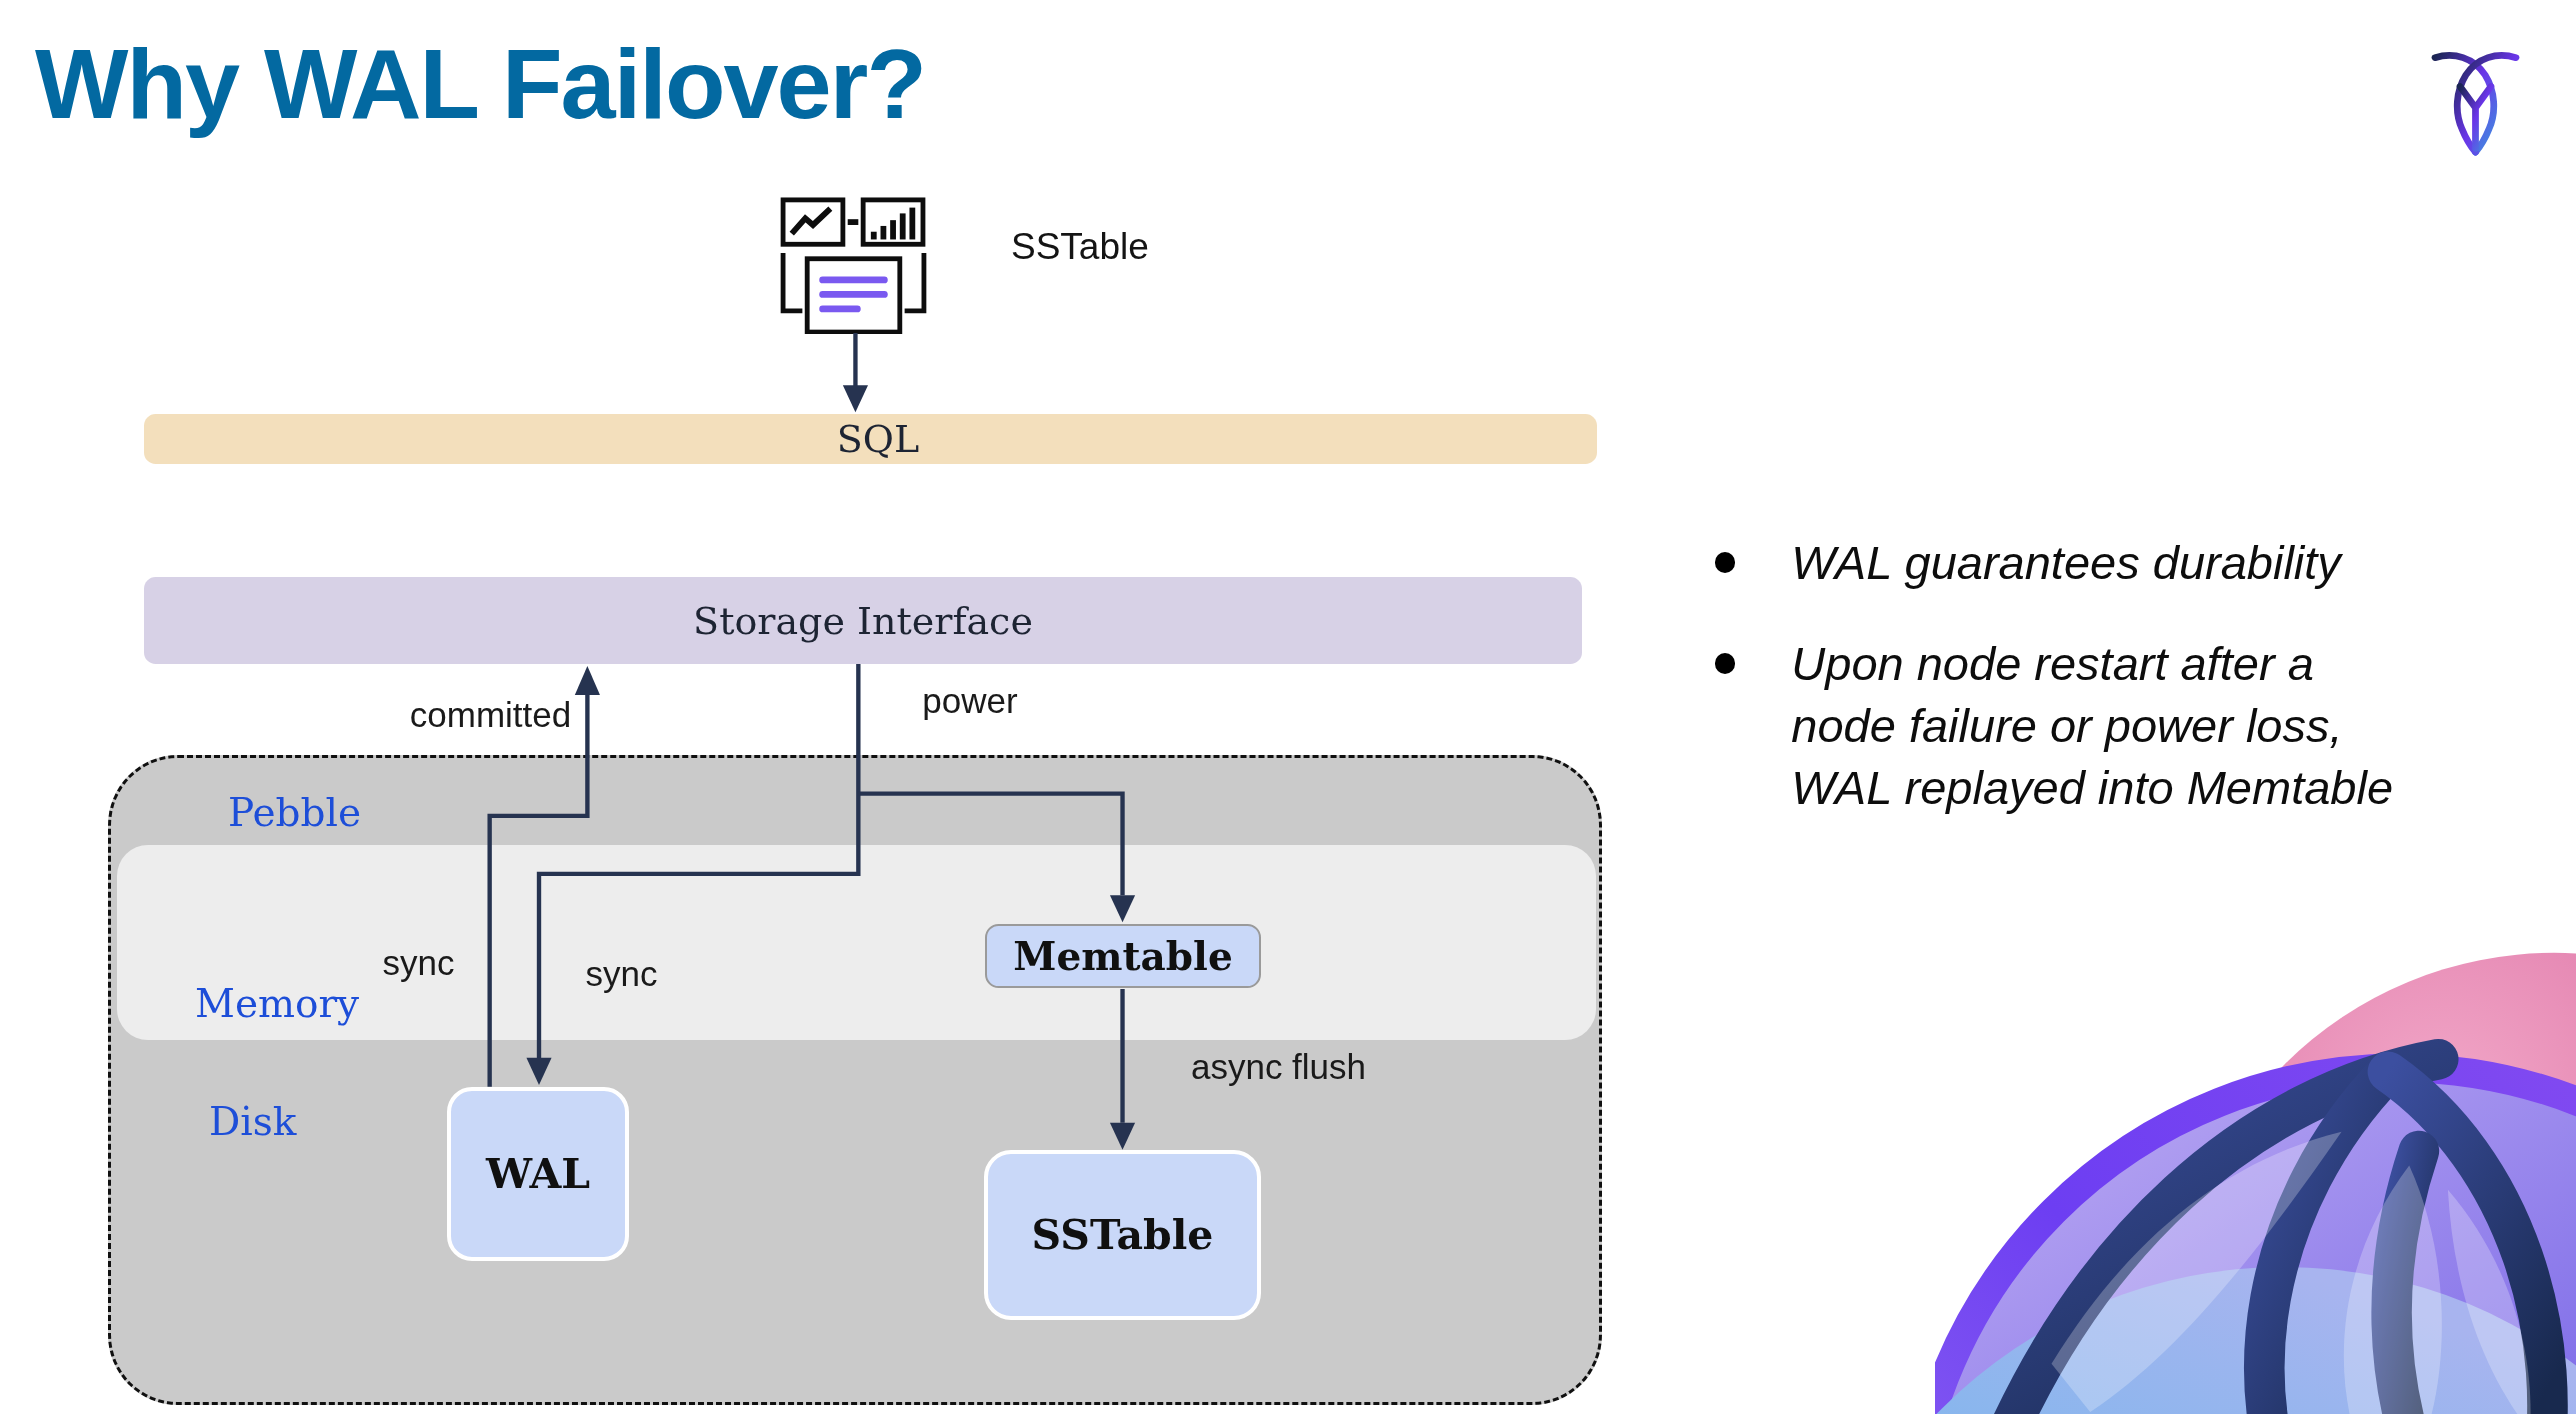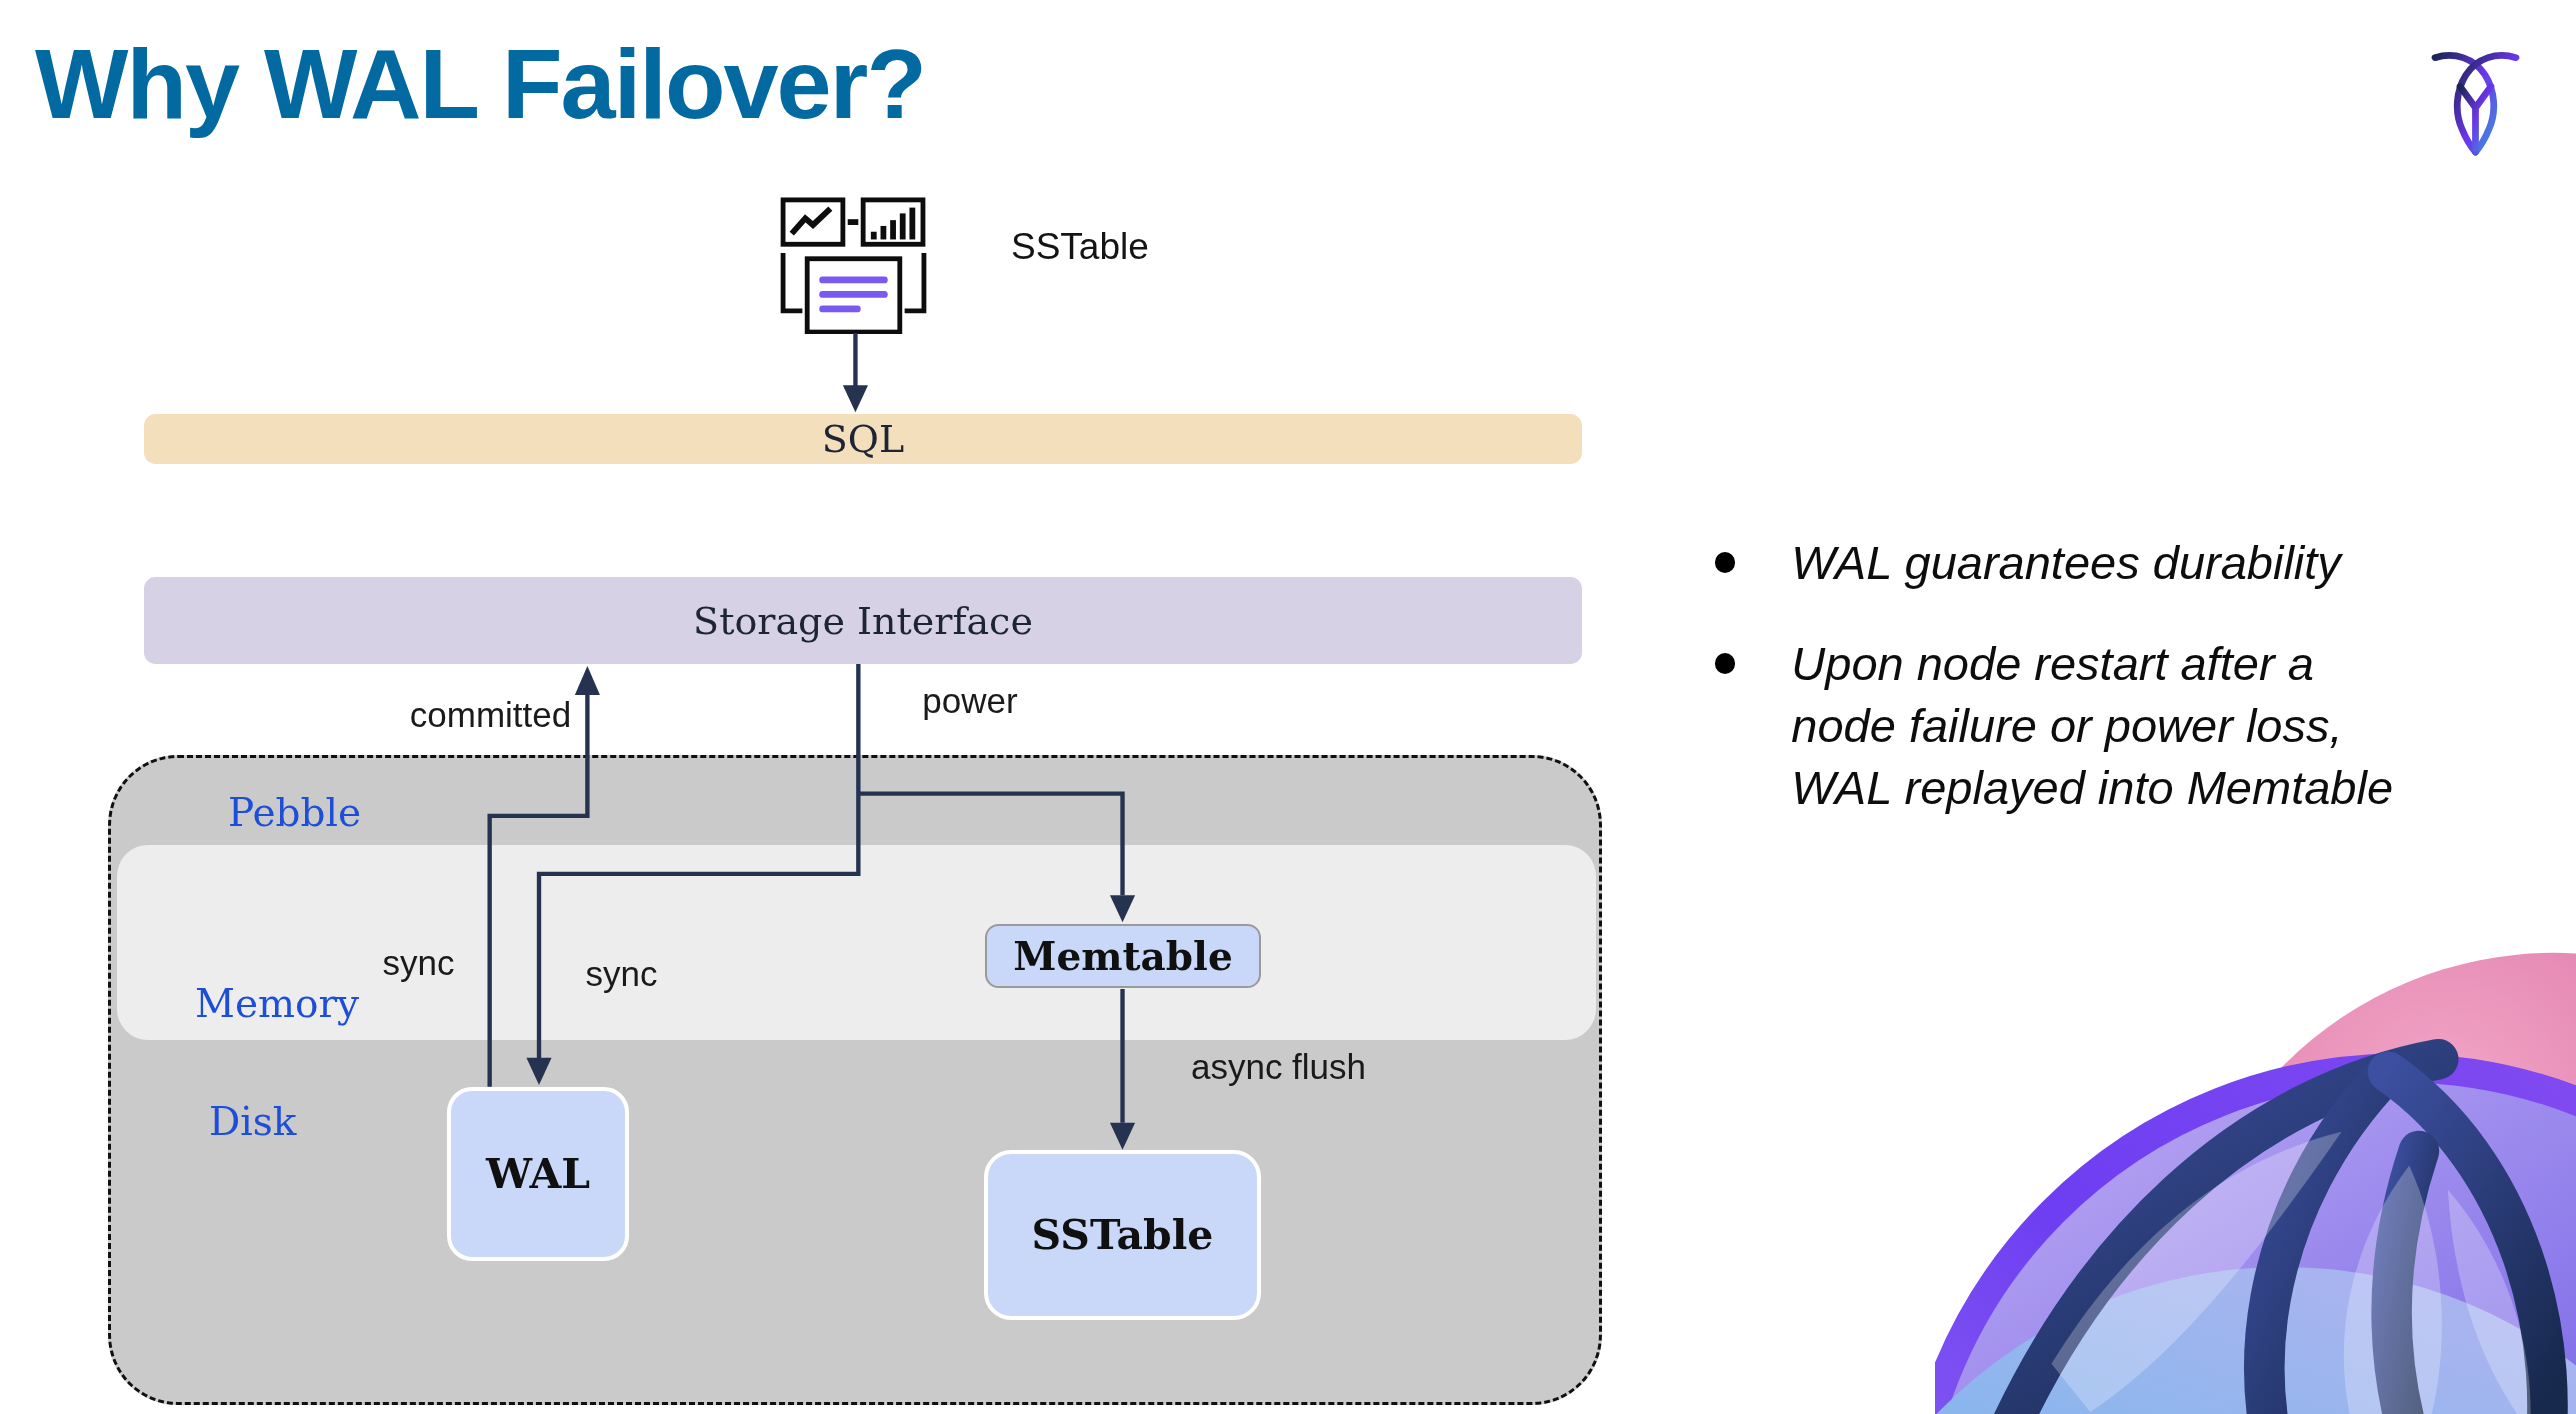--- a/index.html
+++ b/index.html
@@ -19,21 +19,21 @@
   .client-icon { position:absolute; left:780px; top:197px; width:147px; height:137px; }
   .client-label {
     position:absolute; left:1011px; top:226px; font-size:37px; color:#141414;
   }
   
   .layer-bar {
     position:absolute; left:144px; width:1438px; border-radius:11.6px;
     display:flex; align-items:center; justify-content:center;
     font-family:"DejaVu Serif", serif; font-size:38px; color:var(--bar-text,#1d2433);
   }
-  .bar-sql     { top:414px; height:50px; background:var(--sql-bar,#f3dfbc); }
+  .bar-sql     { top:414px; height:50px; background:var(--sql-bar,#f3dfbc);padding-left:15px; }
   .bar-kv      { top:504px; height:50px; background:var(--kv-bar,#b7dcdb); }
   .bar-storage { top:577px; height:87px; background:var(--storage-bar,#d7d1e6); }
   
   .pebble {
     position:absolute; left:108px; top:755px; width:1494px; height:650px;
     background:var(--pebble-gray,#cacaca); border:3.4px dashed #101010; border-radius:70px;
     box-sizing:border-box;
   }
   .memory-band {
     position:absolute; left:5.8px; top:87px; width:1479px; height:195px;

